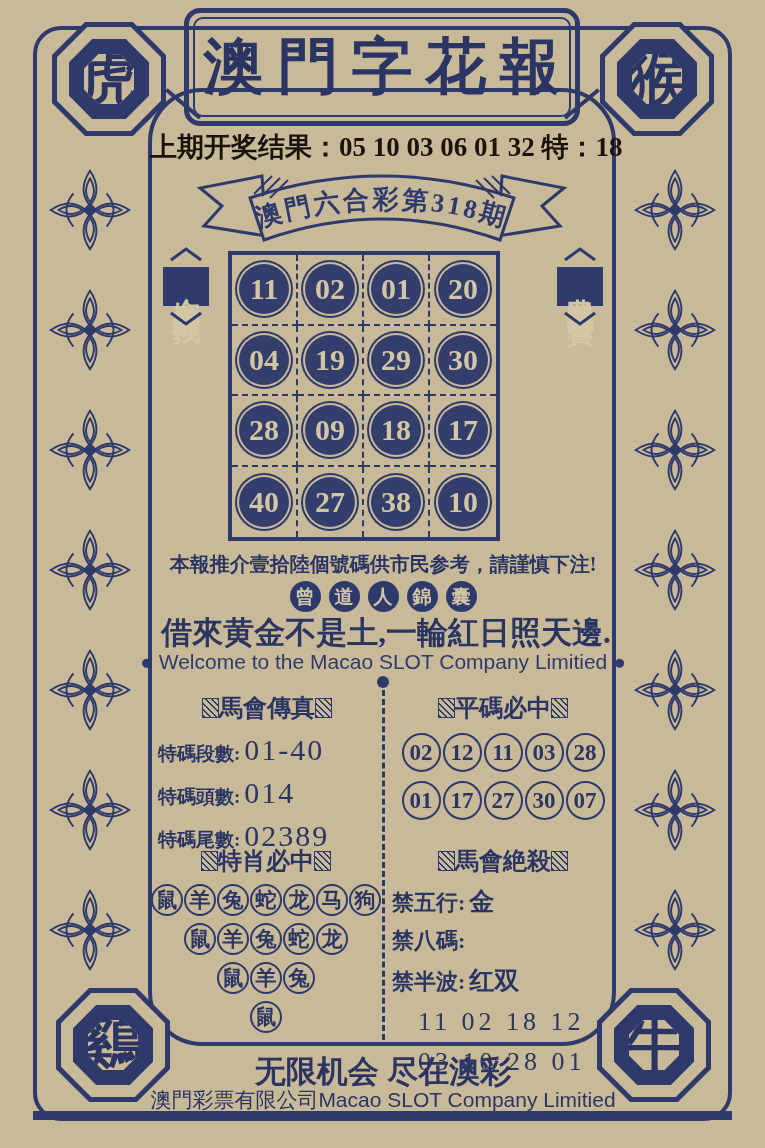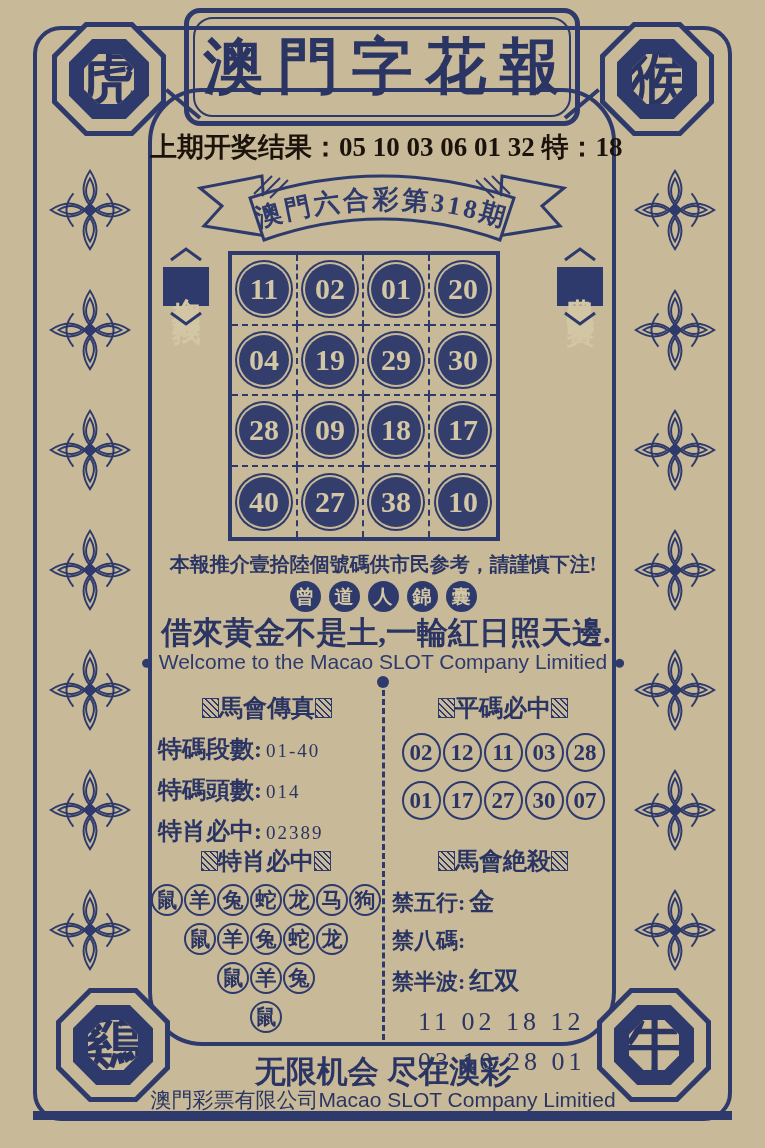--- a/index.html
+++ b/index.html
@@ -32,21 +32,21 @@
   .oct.bl{left:56px;top:988px;} .oct.br{left:597px;top:988px;}
 
   
   .orn-col{position:absolute;top:158px;height:828px;width:96px;display:flex;flex-direction:column;
     justify-content:space-between;align-items:center;}
   .orn-col.left{left:42px;} .orn-col.right{left:627px;}
 
   
   .title-box{position:absolute;left:184px;top:8px;width:396px;height:118px;
     border:5px solid var(--navy);border-radius:16px;}
-  .title-box .inner{position:absolute;inset:4px;border:2px solid var(--navy);border-radius:20px;
+  .title-box .inner{position:absolute;inset:4px;border:2px solid var(--navy);border-radius:10px;
     display:flex;align-items:center;justify-content:center;}
   .title-text{font-size:61px;font-weight:bold;color:var(--navy-d);letter-spacing:13px;padding-left:13px;white-space:nowrap;}
 
   .results-line{position:absolute;left:150px;top:129px;width:466px;text-align:center;
     font-size:27px;font-weight:bold;color:var(--ink);white-space:nowrap;}
 
   .ribbon{position:absolute;left:192px;top:160px;width:380px;height:86px;}
   .ribbon svg text{font-family:"Liberation Serif",serif;font-size:26px;font-weight:600;fill:var(--navy);letter-spacing:3px;}
 
   
@@ -82,22 +82,22 @@
   .divider-dot{position:absolute;left:377px;top:676px;width:12px;height:12px;border-radius:50%;background:var(--navy);}
   .divider-dash{position:absolute;left:382px;top:690px;height:350px;border-left:3px dashed var(--navy);}
 
   .sec-head{display:flex;align-items:center;justify-content:center;
     font-size:24px;font-weight:bold;color:var(--navy-d);white-space:nowrap;}
   .hatch{display:inline-block;width:17px;height:20px;border:1px solid var(--navy);
     background:repeating-linear-gradient(45deg,var(--navy) 0 1.5px,transparent 1.5px 4.5px);}
 
   .col-fax{position:absolute;left:158px;top:692px;width:218px;}
   .fax-row{margin-top:9px;white-space:nowrap;}
-  .fax-row .lbl{font-size:24px;font-weight:bold;color:var(--navy-d);}
-  .fax-row .val{font-size:19px;color:var(--navy-d);letter-spacing:2px;}
+  .fax-row .lbl{font-size:19px;font-weight:bold;color:var(--navy-d);}
+  .fax-row .val{font-size:30px;color:var(--navy-d);letter-spacing:2px;}
 
   .col-ping{position:absolute;left:392px;top:692px;width:222px;}
   .ping-row{display:flex;justify-content:center;gap:2px;margin-top:9px;}
   .ring{width:39px;height:39px;border:2.5px solid var(--navy);border-radius:50%;flex:none;
     display:flex;align-items:center;justify-content:center;font-size:23px;font-weight:bold;color:var(--navy-d);}
 
   .col-texiao{position:absolute;left:152px;top:845px;width:228px;}
   .tx-row{display:flex;justify-content:center;gap:1px;margin-top:7px;}
   .zring{width:32px;height:32px;border:2.5px solid var(--navy);border-radius:50%;flex:none;
     display:flex;align-items:center;justify-content:center;font-size:21px;font-weight:bold;color:var(--navy-d);}
@@ -629,21 +629,21 @@
     </div>
     <div class="fax-row">
       <span class="lbl">特碼段數:</span>
       <span class="val">01-40</span>
     </div>
     <div class="fax-row">
       <span class="lbl">特碼頭數:</span>
       <span class="val">014</span>
     </div>
     <div class="fax-row">
-      <span class="lbl">特肖必中:</span>
+      <span class="lbl">特碼尾數:</span>
       <span class="val">02389</span>
     </div>
   </div>
 
   <div class="col-ping">
     <div class="sec-head">
       <span class="hatch"></span>
       <span>平碼必中</span>
       <span class="hatch"></span>
     </div>

